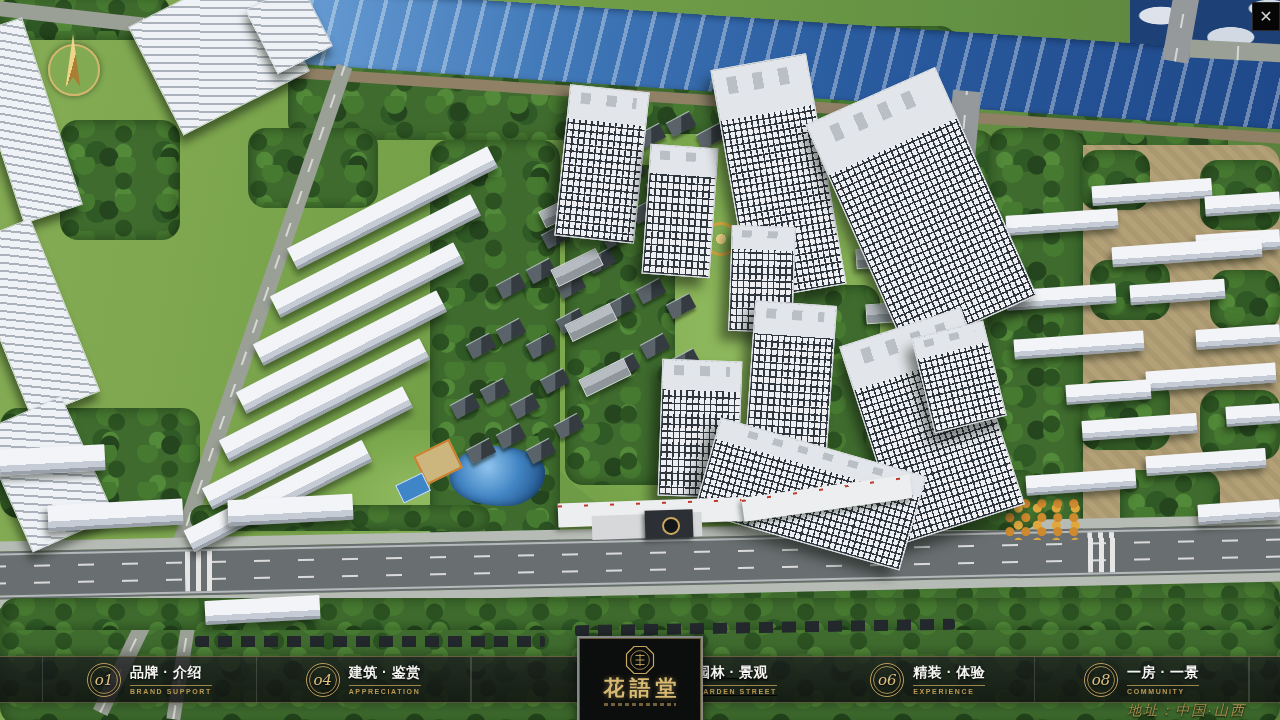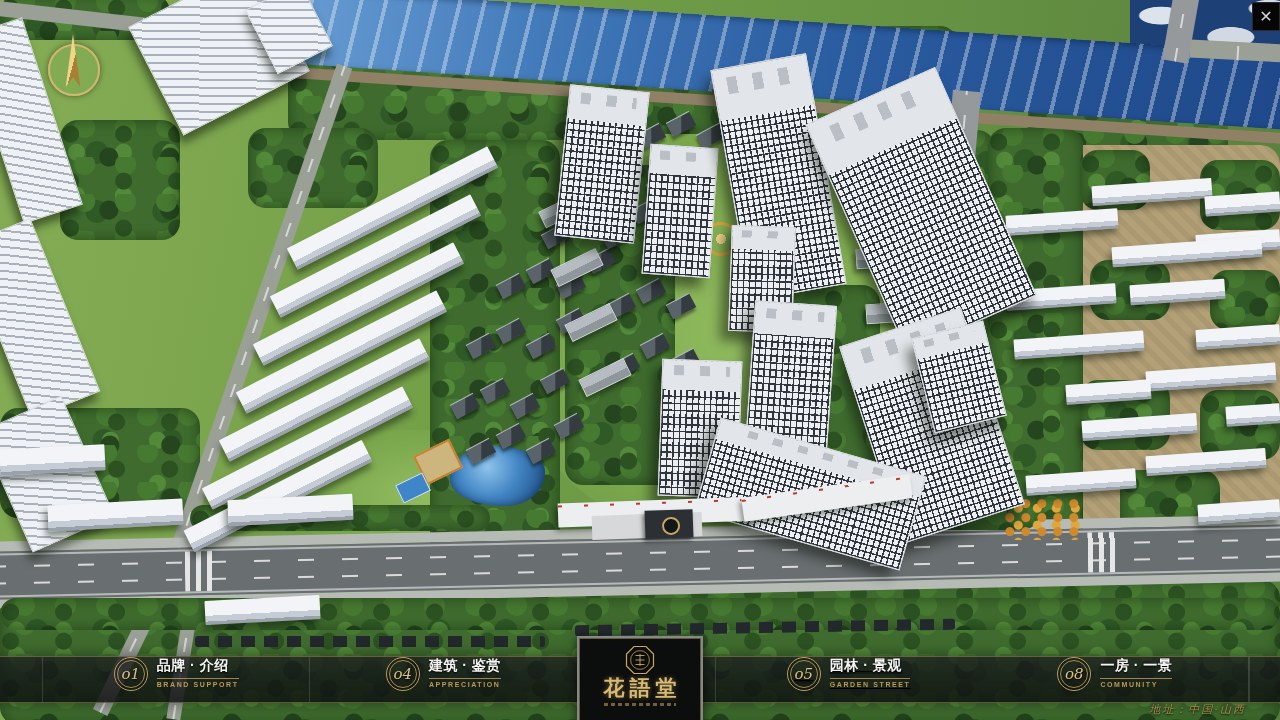--- a/index.html
+++ b/index.html
@@ -94,21 +94,21 @@
   .close-btn{position:absolute;right:0;top:2px;width:28px;height:29px;z-index:30;background:#060606;
     color:#d4d4d4;display:flex;align-items:center;justify-content:center;font-size:16px;cursor:pointer;
     border:1px solid #2a2a2a;box-sizing:border-box;}
   
   .navbar{position:absolute;left:0;right:0;top:656px;height:45px;z-index:25;display:flex;align-items:stretch;
     background:linear-gradient(180deg,rgba(26,28,30,.78),rgba(12,14,14,.84));
     border-top:1px solid rgba(170,150,100,.55);border-bottom:1px solid rgba(170,150,100,.4);
     box-shadow:0 0 14px rgba(0,0,0,.45);}
   .sp{border-right:1px solid rgba(255,255,255,.14);}
   .sp-l{width:42px}.sp-c{width:136px;border-left:1px solid rgba(255,255,255,.14)}.sp-r{width:30px;border-right:none;border-left:1px solid rgba(255,255,255,.14)}
-  .nav-item{flex:1;display:flex;justify-content:center;gap:9px;cursor:pointer;
+  .nav-item{flex:1;display:flex;align-items:center;justify-content:center;gap:9px;cursor:pointer;
     border-right:1px solid rgba(255,255,255,.14);}
   .nav-item:nth-of-type(5){border-right:none;text-decoration:underline;}
   .badge{position:relative;width:32px;height:32px;border-radius:50%;border:1px solid #bf9d5c;flex:0 0 auto;
     display:flex;align-items:center;justify-content:center;box-shadow:inset 0 0 6px rgba(0,0,0,.5);}
   .badge::before{content:"";position:absolute;inset:2px;border:1px solid rgba(191,157,92,.85);border-radius:50%;}
   .badge span{font-family:"DejaVu Serif",serif;font-style:italic;font-size:15px;color:#dcc083;
     text-shadow:0 1px 2px #000;}
   .nav-text{display:inline-block;}
   .t1{font-size:14px;font-weight:700;color:#f4f4f2;letter-spacing:.5px;white-space:nowrap;
     text-shadow:0 1px 2px #000;}
@@ -116,21 +116,21 @@
     color:#bb9a55;letter-spacing:1.6px;font-weight:700;white-space:nowrap;}
   
   .logo{position:absolute;left:50%;top:636px;width:122px;height:83px;margin-left:-63px;z-index:26;
     background:#0c0e0d;border:2px solid #85898a;box-sizing:content-box;
     box-shadow:inset 0 0 0 1px rgba(180,150,90,.55),0 2px 10px rgba(0,0,0,.65);text-align:center;}
   .seal{width:30px;height:30px;margin:7px auto 1px;display:block;}
   .logo-title{font-family:"DejaVu Serif",serif;font-size:21px;line-height:24px;color:#d9ba72;font-weight:700;
     letter-spacing:5px;text-indent:5px;text-shadow:0 0 5px rgba(217,186,114,.45);}
   .logo-sub{margin:3px auto 0;width:72px;height:3px;opacity:.8;
     background:repeating-linear-gradient(90deg,#8d7443 0 4px,rgba(0,0,0,0) 4px 7px);}
-  .address{position:absolute;right:34px;top:702px;z-index:25;font-size:11px;font-style:italic;
+  .address{position:absolute;right:34px;top:702px;z-index:25;font-size:14px;font-style:italic;
     color:#a98c4e;letter-spacing:2px;text-shadow:0 1px 2px #000;white-space:nowrap;}
 </style>
 </head>
 <body>
 
 <div id="scene">
 
   <i class="grasslight" style="left:520px;top:115px;width:470px;height:420px"></i>
   <i class="grasslight" style="left:300px;top:430px;width:250px;height:130px"></i>
 
@@ -323,20 +323,29 @@
     <div class="badge">
         <span>o5</span>
       </div>
     <div class="nav-text">
       <div class="t1">园林 · 景观</div>
       <div class="t2">GARDEN STREET</div>
     </div>
   </div>
   <div class="nav-item">
     <div class="badge">
+        <span>o6</span>
+      </div>
+    <div class="nav-text">
+      <div class="t1">精装 · 体验</div>
+      <div class="t2">EXPERIENCE</div>
+    </div>
+  </div>
+  <div class="nav-item">
+    <div class="badge">
         <span>o8</span>
       </div>
     <div class="nav-text">
       <div class="t1">一房 · 一景</div>
       <div class="t2">COMMUNITY</div>
     </div>
   </div>
   <div class="sp sp-r"></div>
 </div>
 

